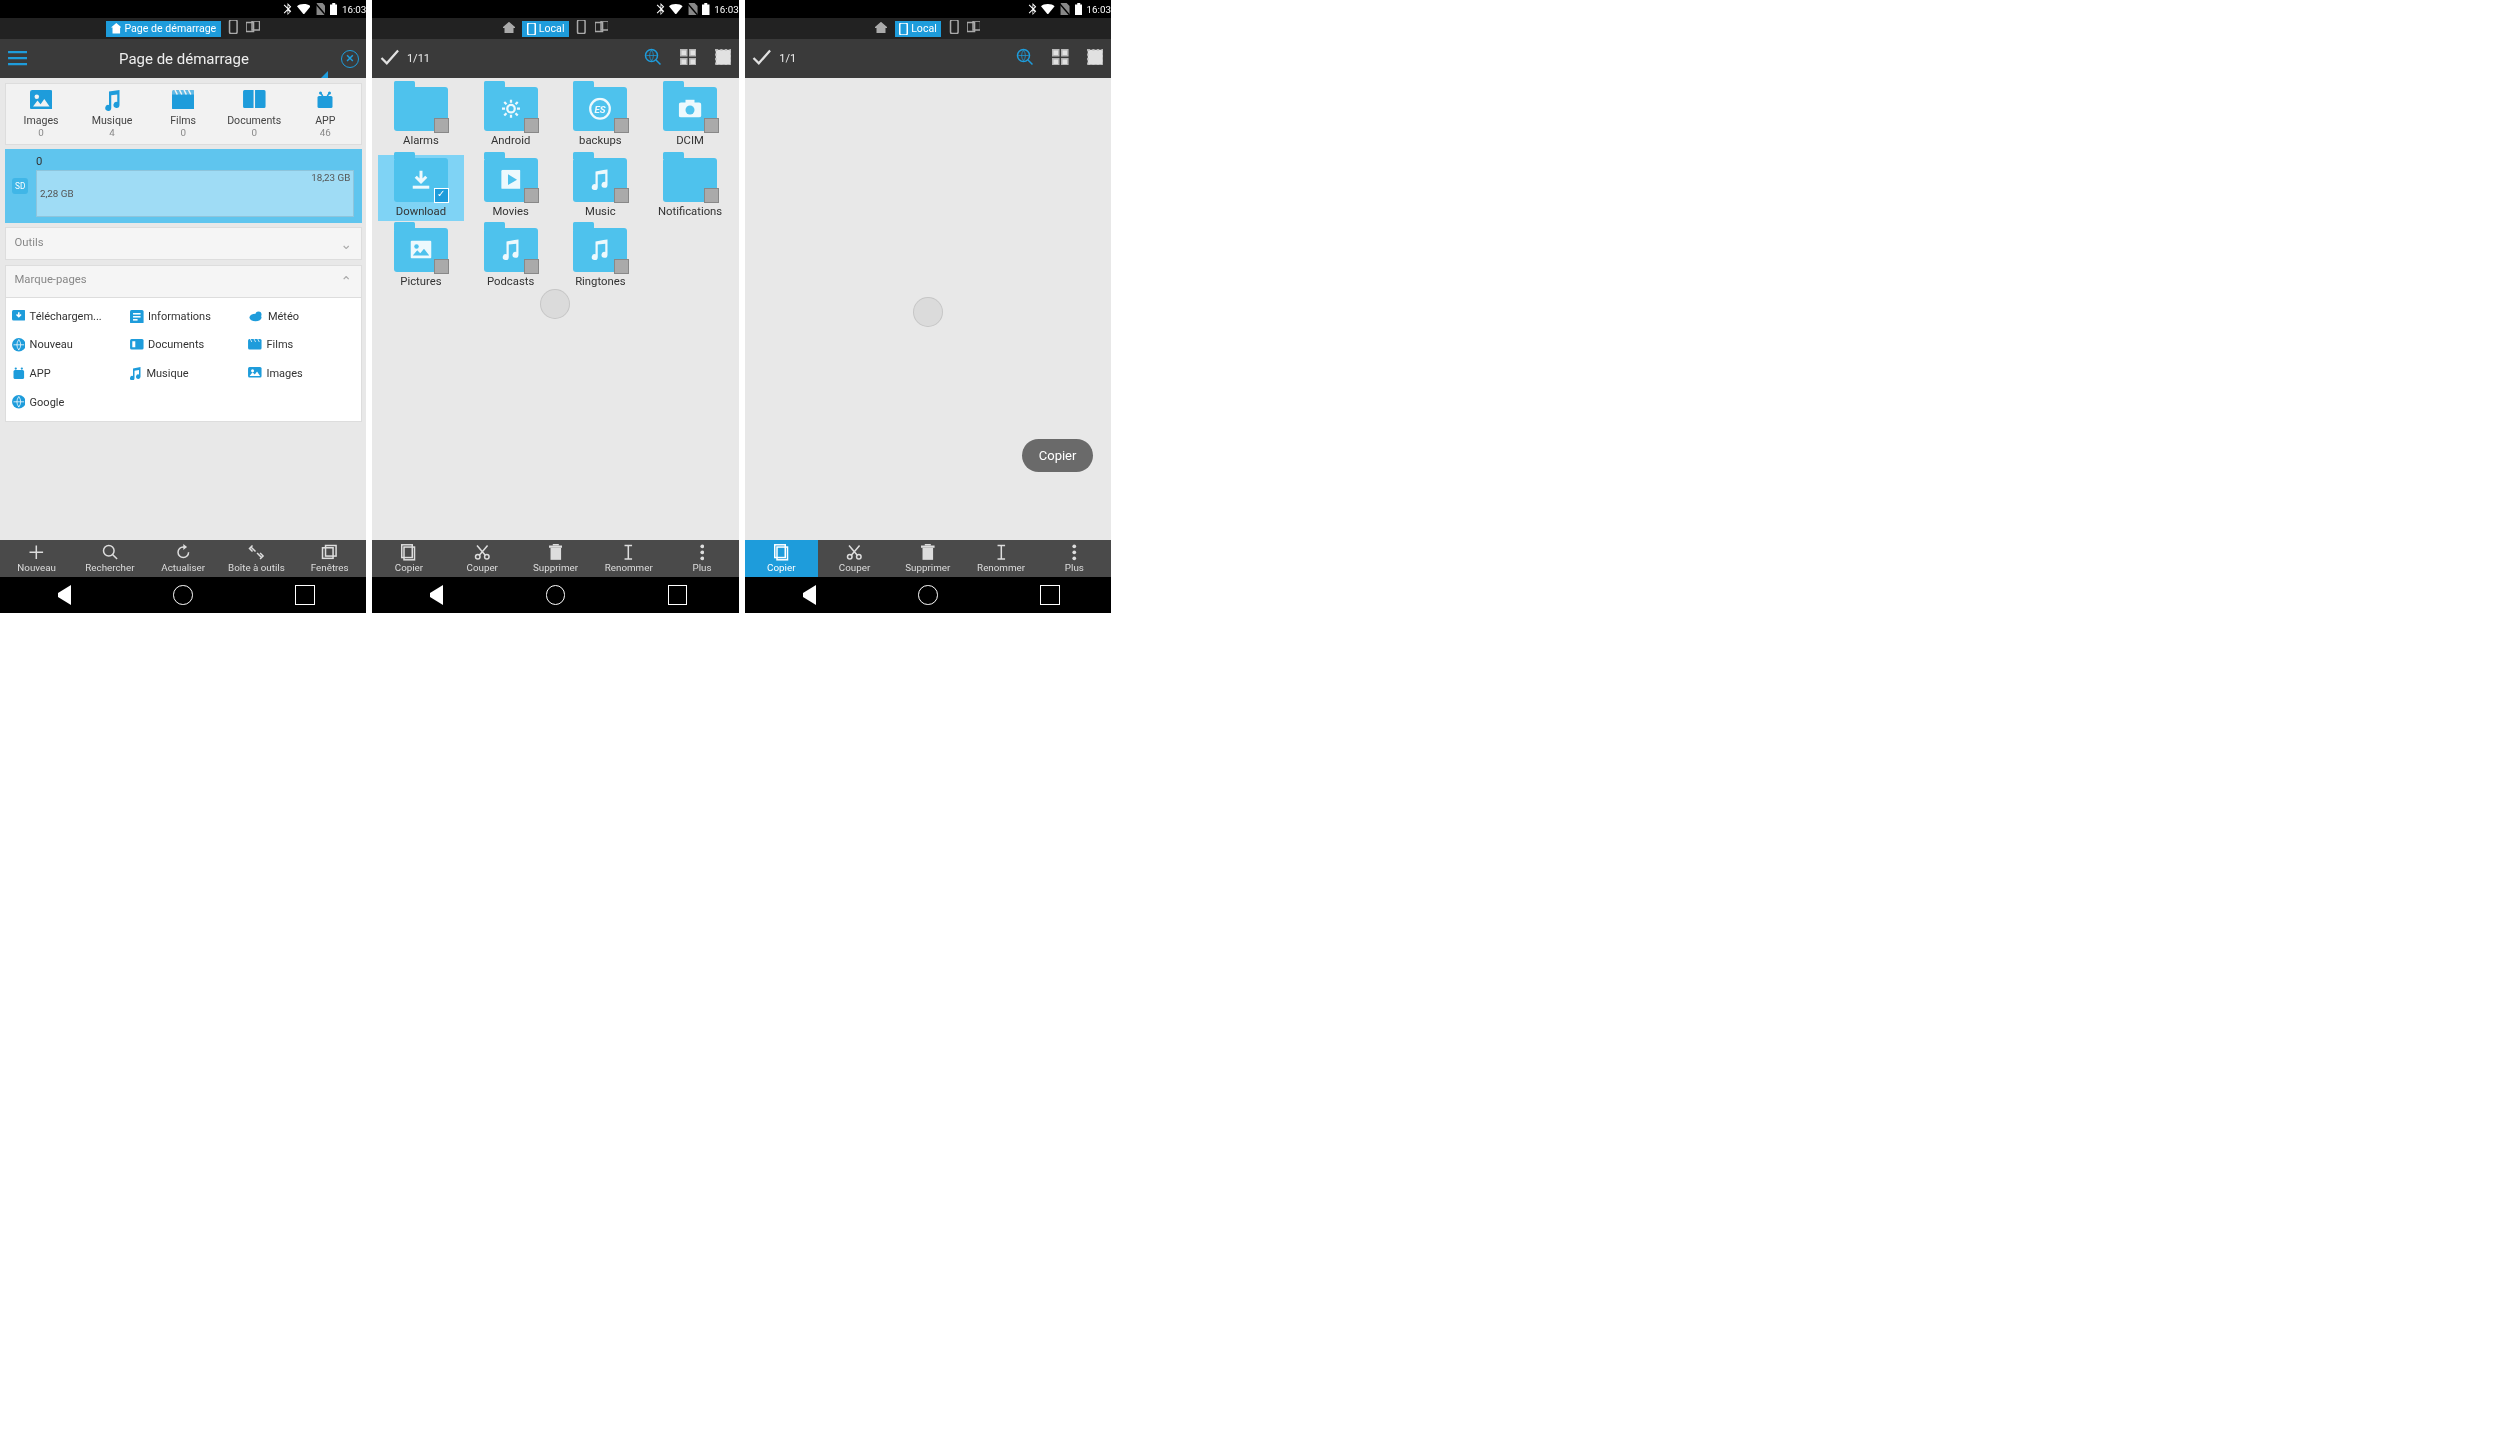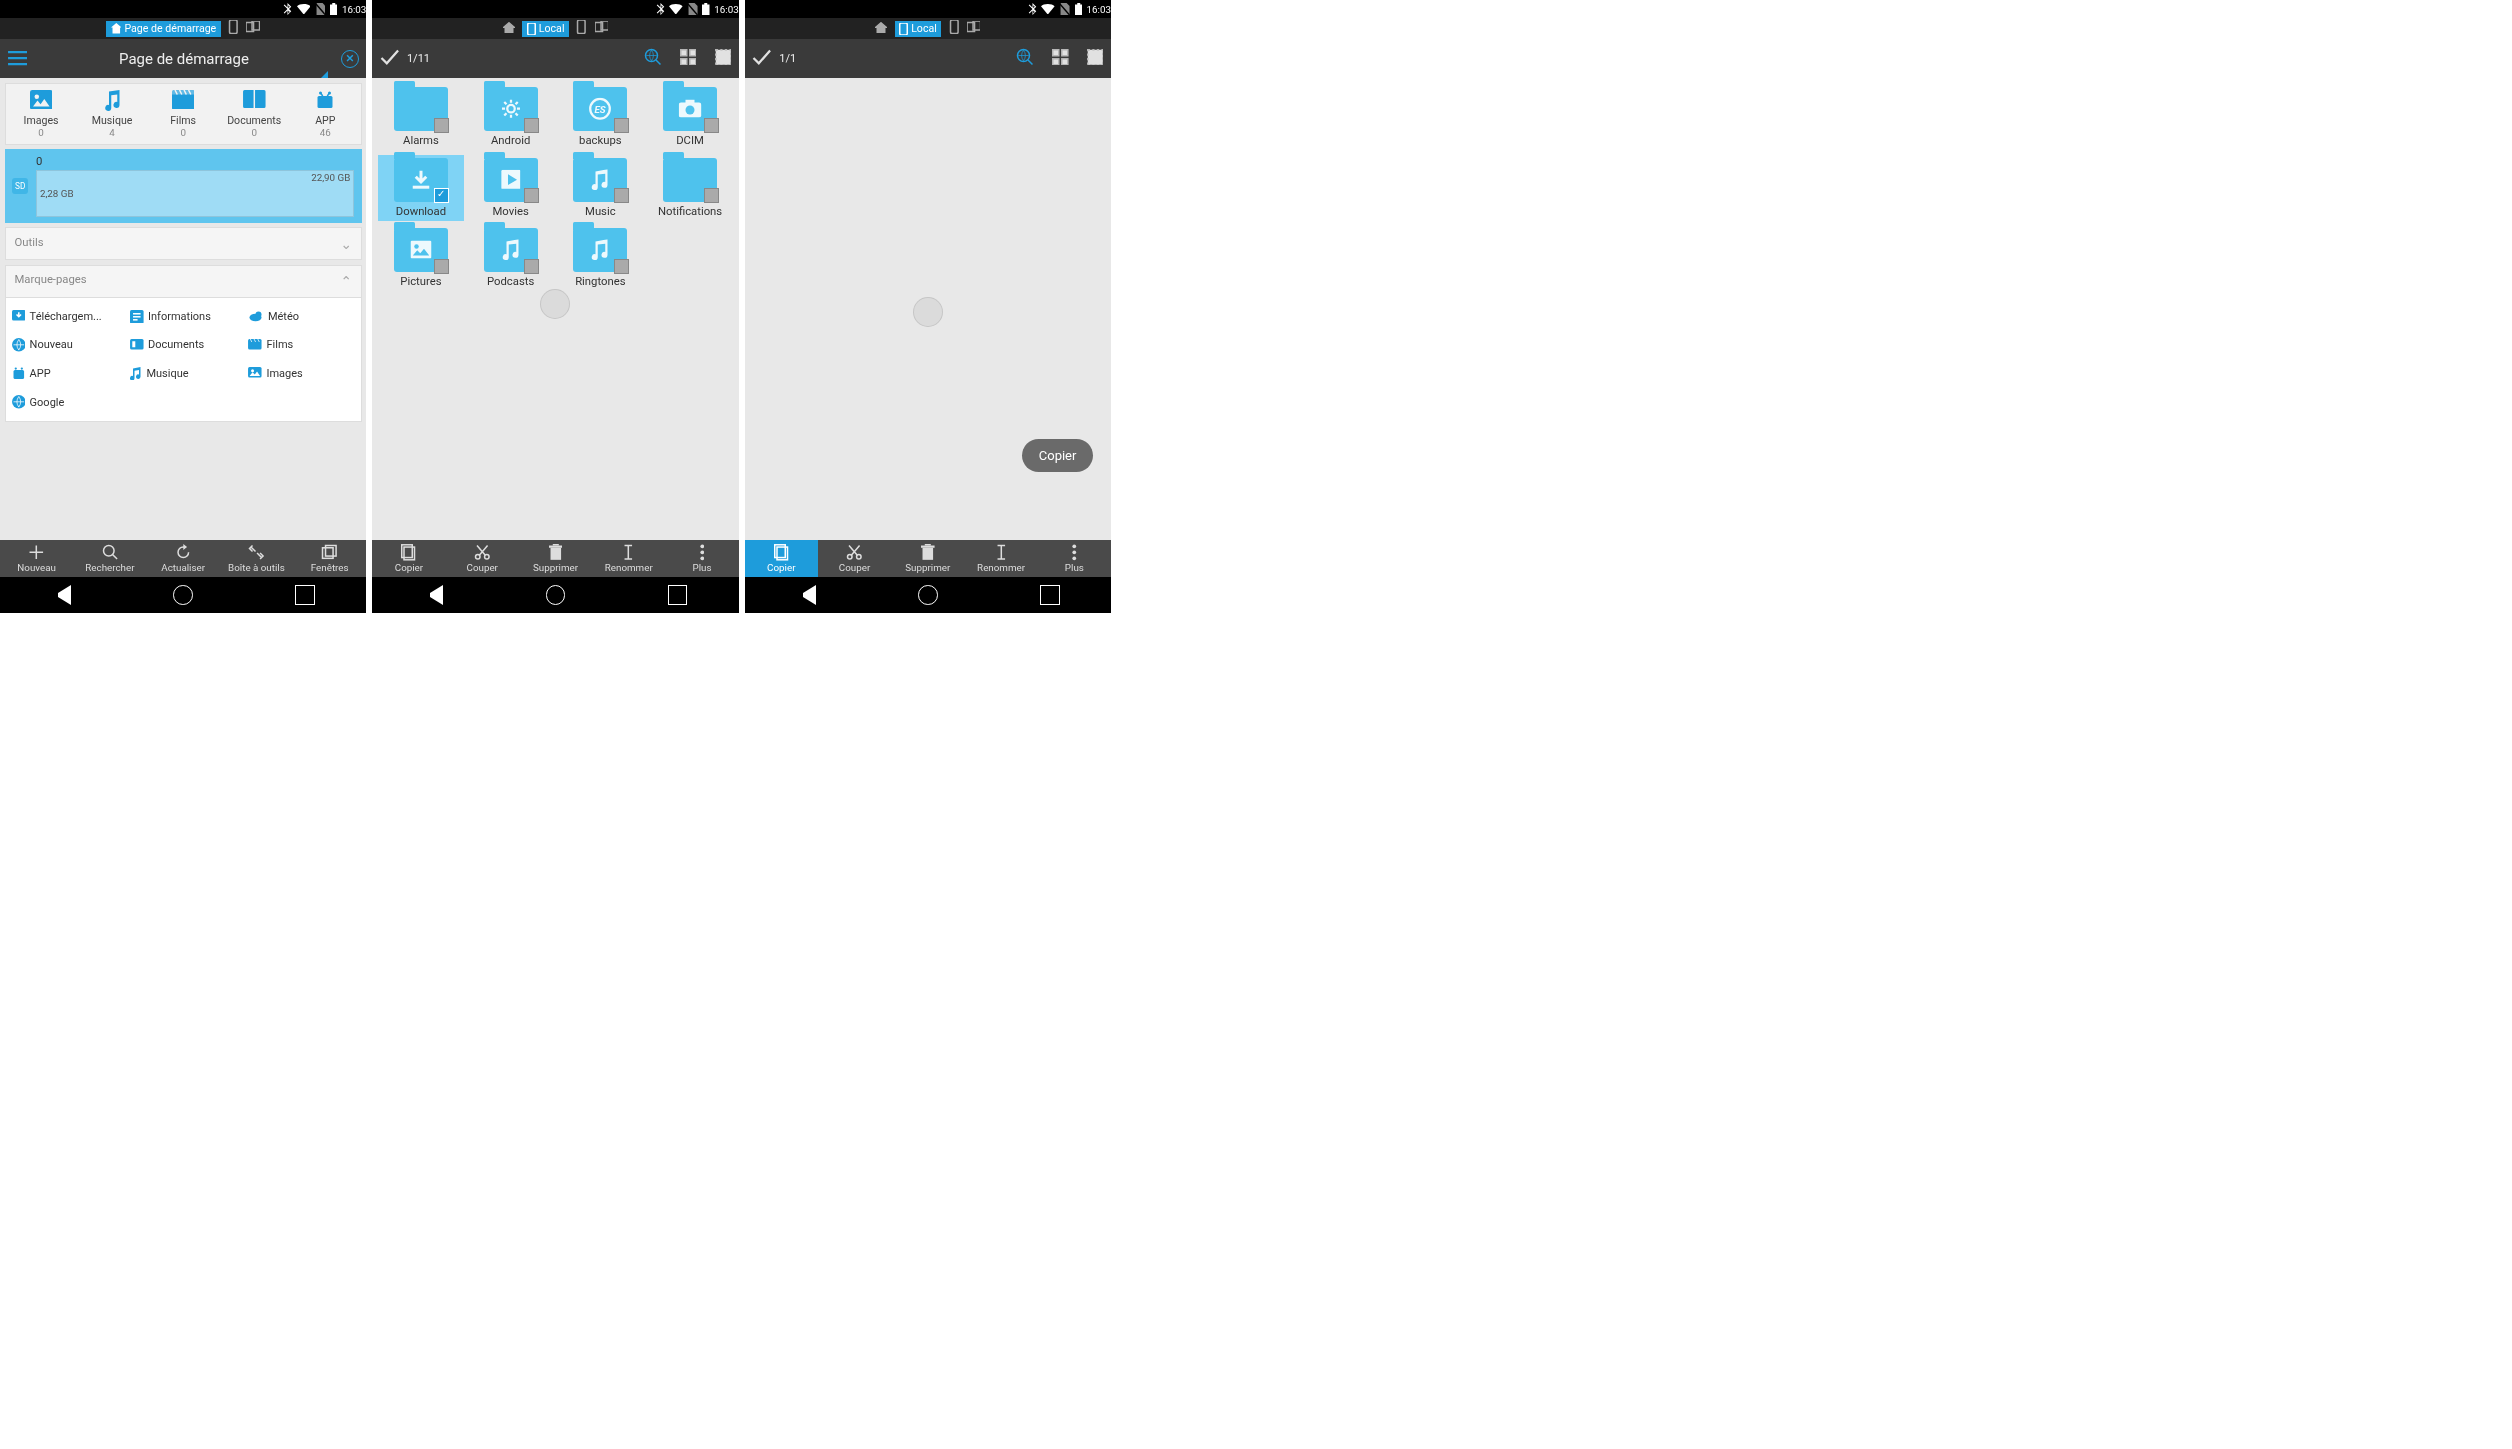--- a/index.html
+++ b/index.html
@@ -155,21 +155,21 @@
           <div class="cnt">46</div>
         </div>
     </div>
 
     <div class="storage">
       <div class="sd">SD</div>
       <div class="bar">
         <div style="font-size:11.3px;margin-bottom:1.5px">0</div>
         <div class="szrow">
           <span style="padding:17px 3px">2,28 GB</span>
-          <span style="padding:1.5px 3px">22,90 GB</span>
+          <span style="padding:1.5px 3px">18,23 GB</span>
         </div>
       </div>
     </div>
 
     <div class="section">
       <span>Outils</span>
       <span class="chev">⌄</span>
     </div>
 
     <div class="section" style="margin-bottom:0;border-bottom:none">

